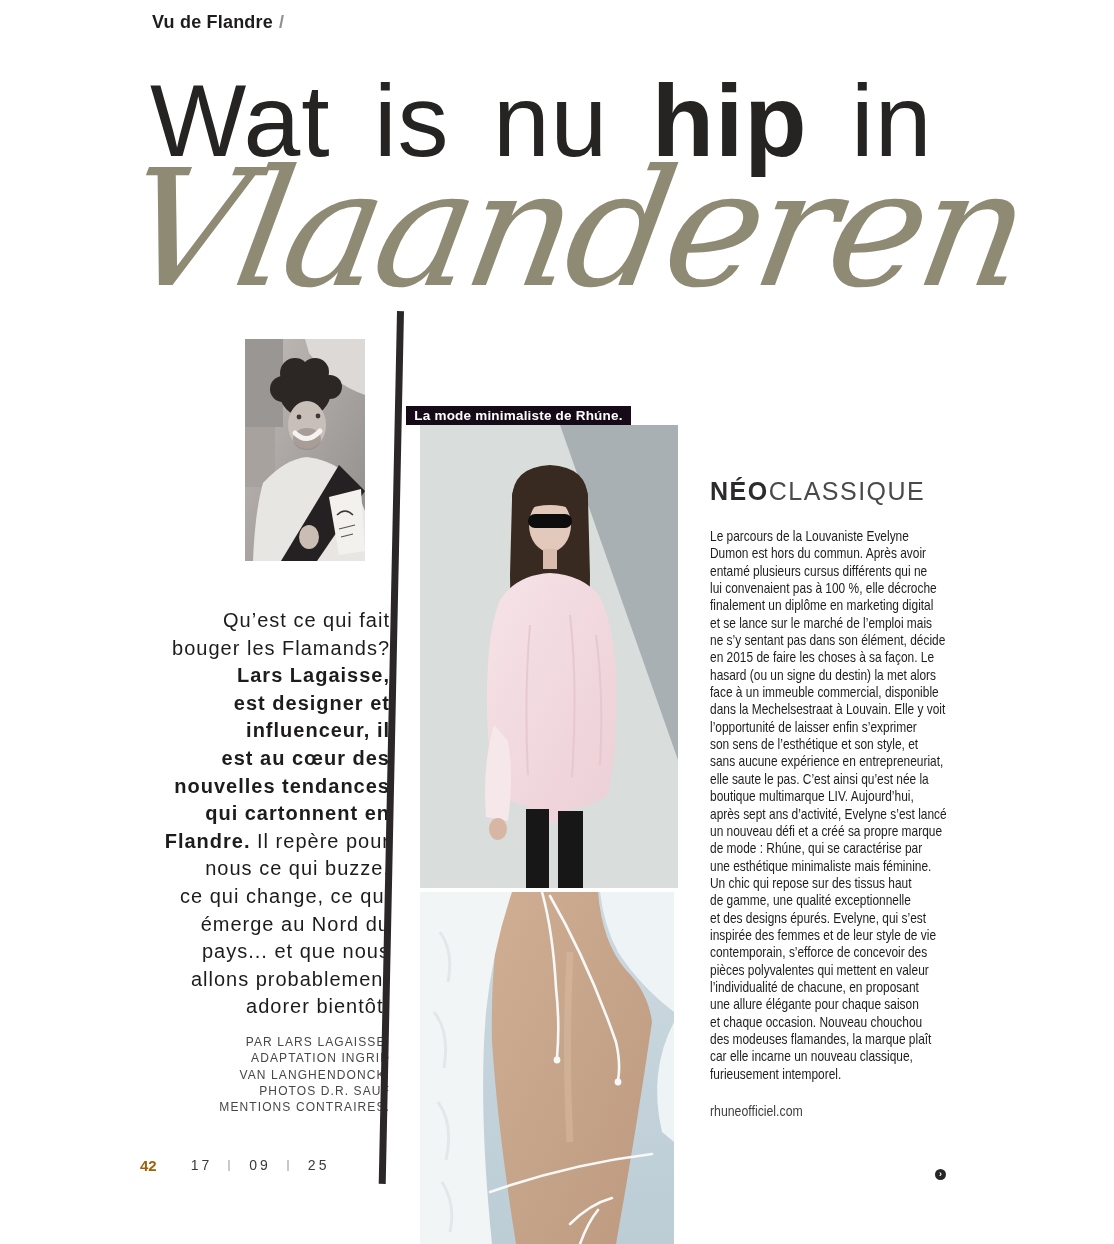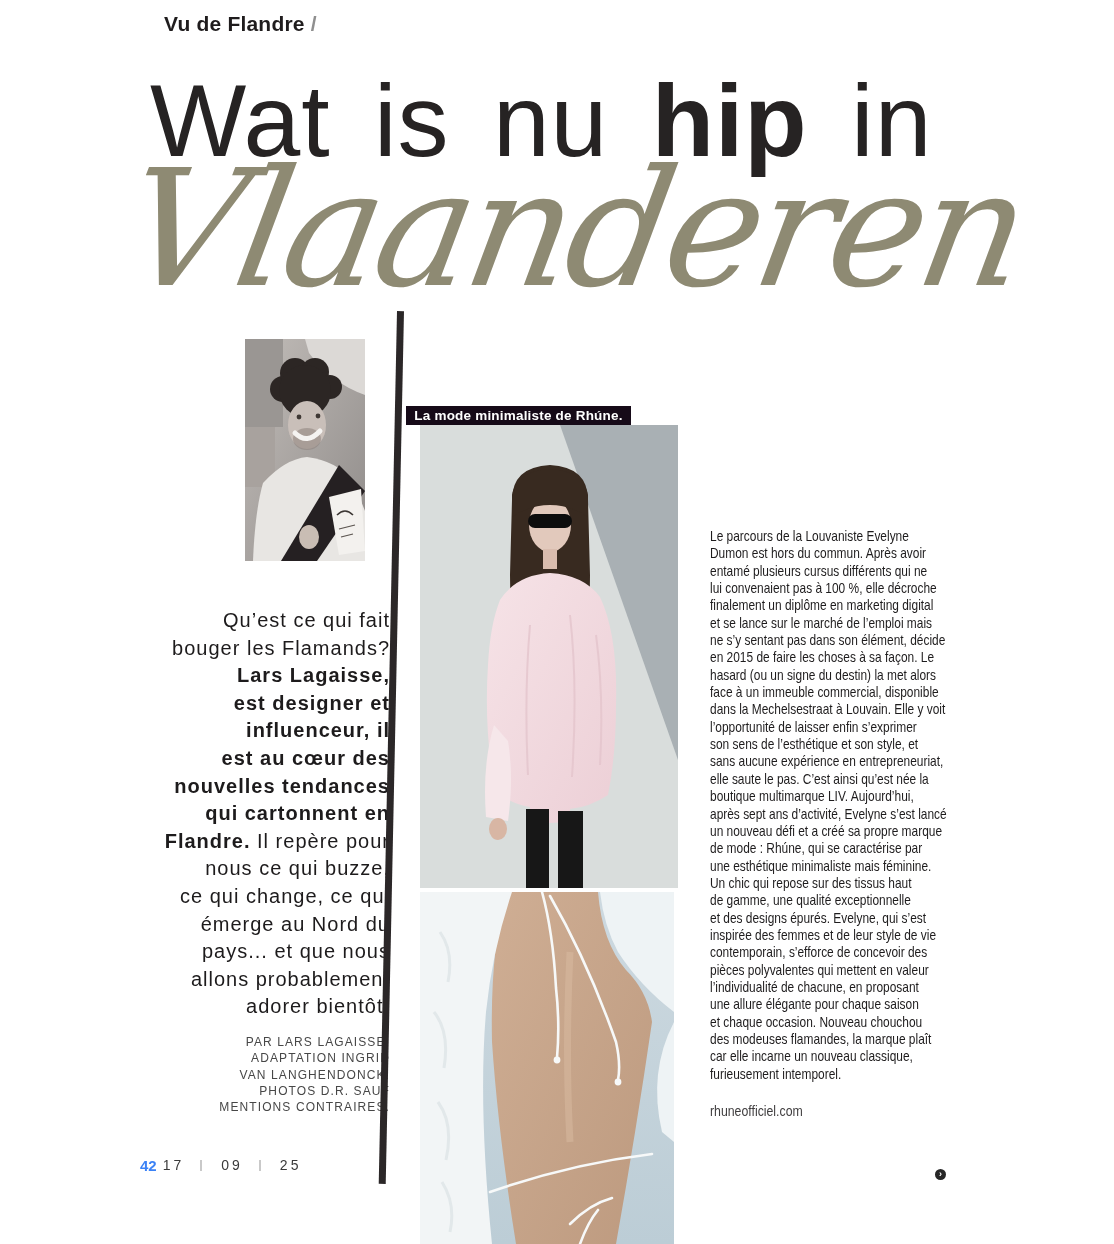--- a/index.html
+++ b/index.html
@@ -1,19 +1,19 @@
 <!DOCTYPE html>
 <html><head>
 <meta charset="utf-8">
 <style>
   html,body{margin:0;padding:0;background:#fff;}
   .page{position:relative;width:1114px;height:1244px;background:#fff;overflow:hidden;
         font-family:"Liberation Sans",sans-serif;color:#222;}
 
-  .kicker{position:absolute;left:164px;top:12px;font-size:21px;font-weight:800;
+  .kicker{position:absolute;left:152px;top:12px;font-size:18px;font-weight:800;
           letter-spacing:.2px;color:#1f1c1d;}
   .kicker .slash{color:#8f8f8f;margin-left:6px;}
 
   .title{position:absolute;left:146px;top:64px;margin:4px;font-weight:300;
          font-size:102px;line-height:1.05;color:#262323;letter-spacing:1px;
          word-spacing:14px;white-space:nowrap;}
   .title .hvy{font-weight:700;}
 
   .script{position:absolute;left:128px;top:148px;z-index:2;
           font-family:"DejaVu Serif","Liberation Serif",serif;font-style:italic;
@@ -48,21 +48,21 @@
 
   .bodycopy{position:absolute;left:710px;top:527px;width:324px;
             font-size:15px;line-height:17.35px;color:#1e1c1d;white-space:pre-line;
             transform:scaleX(0.795);transform-origin:0 0;}
 
   .website{position:absolute;left:710px;top:1102px;font-size:15px;color:#3f3d3e;
            transform:scaleX(0.82);transform-origin:0 0;}
 
   .footer{position:absolute;left:140px;top:1156px;height:18px;display:flex;
           align-items:center;}
-  .footer .pgnum{font-weight:700;font-size:15px;color:#3b82f6;margin-right:6px;}
+  .footer .pgnum{font-weight:700;font-size:15px;color:#a16207;margin-right:34px;}
   .footer .date{display:flex;align-items:center;font-size:14px;letter-spacing:3px;
                 color:#3a3a3a;gap:12px;}
   .footer .bar{display:inline-block;width:2px;height:11px;background:#c9c9c9;
                margin:0 7px 0 4px;}
 
   .nextdot{position:absolute;left:935px;top:1169px;width:11px;height:11px;
            border-radius:50%;background:#262626;color:#fff;text-align:center;
            font-size:9px;line-height:11px;font-weight:700;}
 </style>
 </head>
@@ -183,20 +183,21 @@
         <path d="M150,332 Q170,312 192,306"></path>
         <path d="M160,352 Q168,330 178,318"></path>
       </g>
       <circle cx="137" cy="168" r="3.4" fill="#f7f9f9"></circle>
       <circle cx="198" cy="190" r="3.4" fill="#f7f9f9"></circle>
     </svg>
   </div>
 
   <div class="rule"></div>
 
+  <div class="heading"><span class="hb">NÉO</span><span class="hl">CLASSIQUE</span></div>
 
   <div class="bodycopy">Le parcours de la Louvaniste Evelyne
 Dumon est hors du commun. Après avoir
 entamé plusieurs cursus différents qui ne
 lui convenaient pas à 100 %, elle décroche
 finalement un diplôme en marketing digital
 et se lance sur le marché de l’emploi mais
 ne s’y sentant pas dans son élément, décide
 en 2015 de faire les choses à sa façon. Le
 hasard (ou un signe du destin) la met alors

